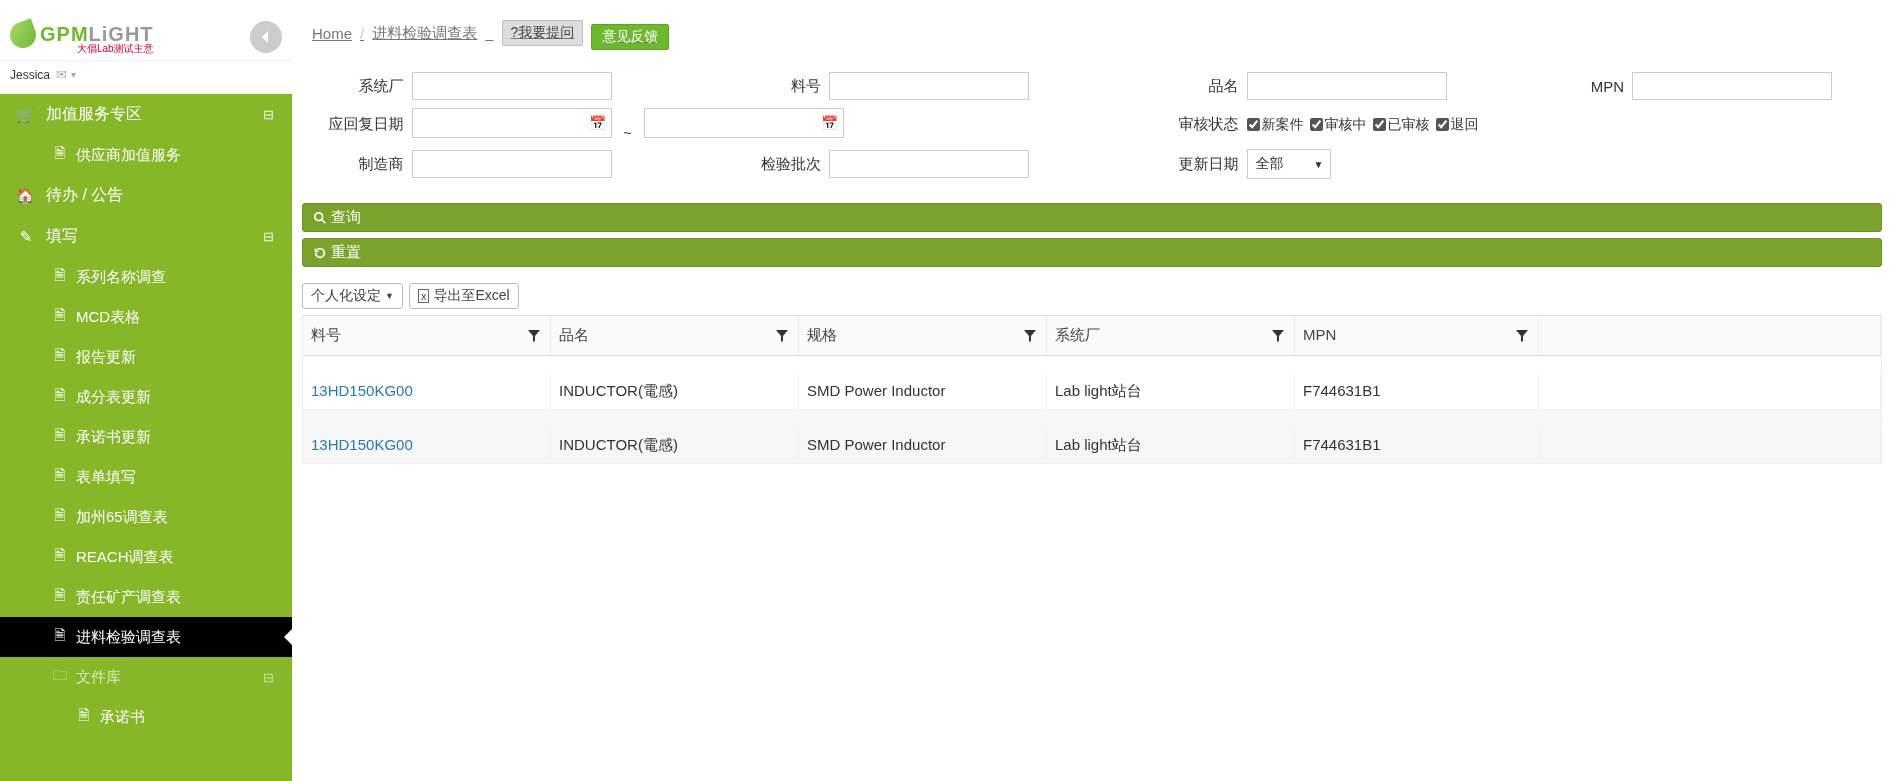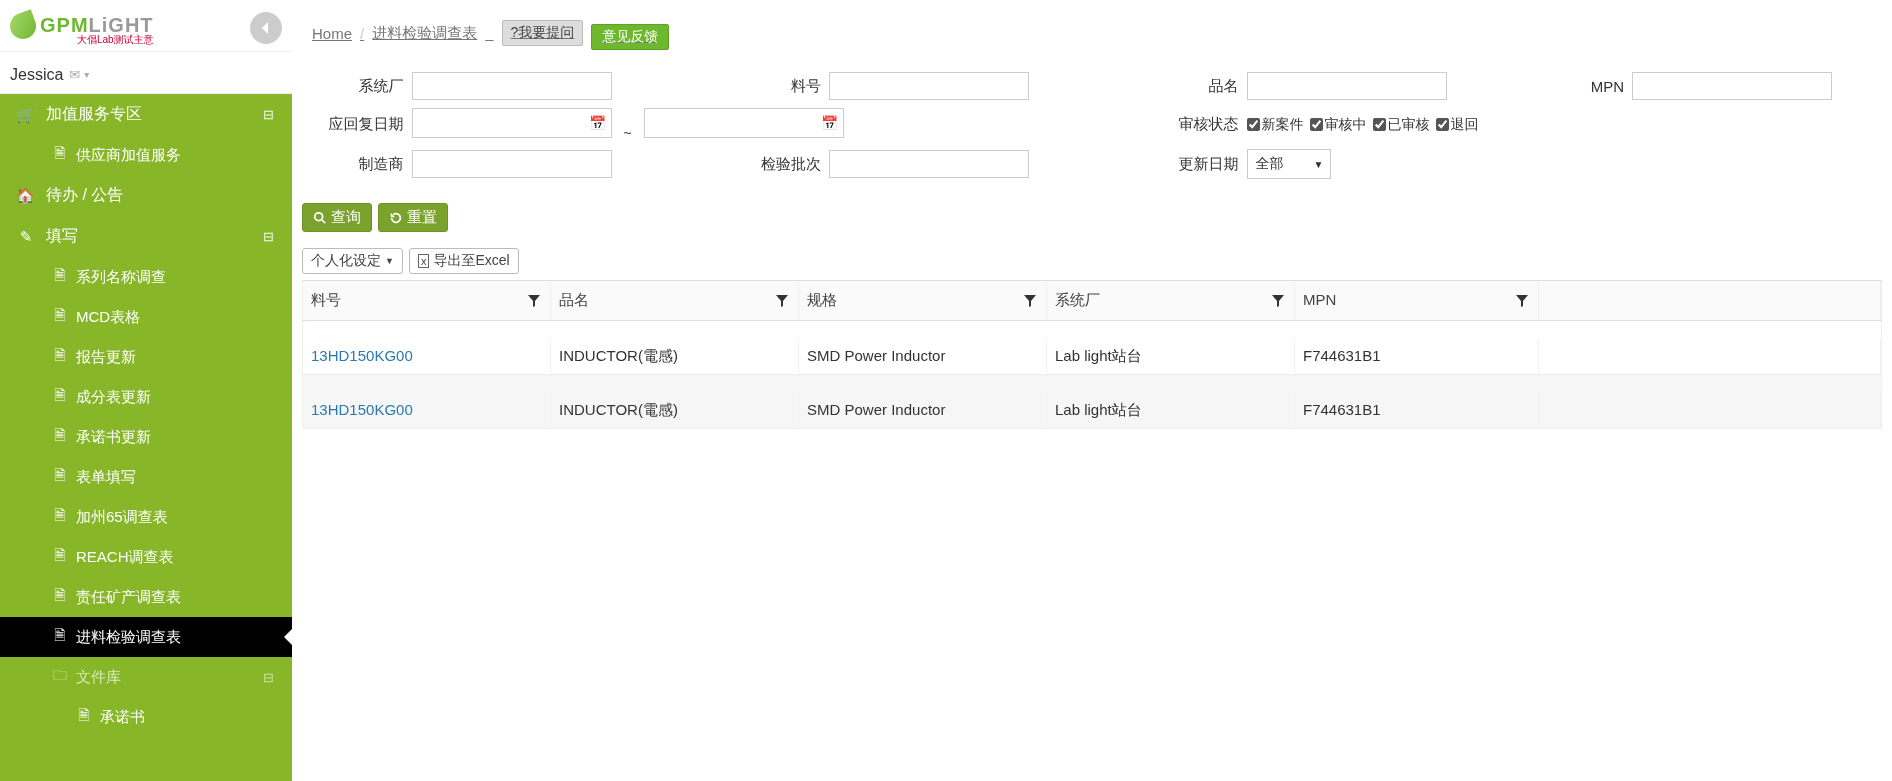--- a/index.html
+++ b/index.html
@@ -1,26 +1,26 @@
 <!DOCTYPE html>
 <html><head>
 <meta charset="utf-8">
 <style>
 *{box-sizing:border-box;margin:0;padding:0;font-family:Arial,"Microsoft YaHei",sans-serif;}
 body{width:1892px;height:781px;overflow:hidden;background:#fff;font-size:14px;color:#333;}
-.top-left{position:absolute;top:0;left:0;width:292px;height:52px;background:#fff;border-bottom:1px solid #eee;display:flex;align-items:center;padding-left:10px;}
+.top-left{position:absolute;top:9px;left:0;width:292px;height:52px;background:#fff;border-bottom:1px solid #eee;display:flex;align-items:center;padding-left:10px;}
 .logo{position:relative;display:flex;align-items:center;}
 .logo-leaf{width:26px;height:26px;border-radius:50% 0 50% 50%;background:linear-gradient(135deg,#a6d86e,#6eb82e);transform:rotate(-20deg);margin-right:4px;}
 .logo-text{font-weight:bold;font-size:20px;letter-spacing:1px;}
 .logo-text .g{color:#6eb82e;}
 .logo-text .gry{color:#999;}
 .logo-sub{position:absolute;bottom:-8px;right:0;font-size:10px;color:#c03;}
 .collapse-btn{position:absolute;top:12px;right:10px;width:32px;height:32px;border-radius:50%;background:#ccc;display:flex;align-items:center;justify-content:center;color:#fff;cursor:pointer;}
 .user-row{position:absolute;top:56px;left:0;width:292px;height:38px;display:flex;align-items:center;padding-left:10px;border-bottom:1px solid #eee;}
-.user-row .name{font-size:16px;}
+.user-row .name{font-size:12px;}
 .user-row .mail{margin-left:6px;color:#aaa;font-size:13px;}
 .user-row .caret{margin-left:4px;color:#aaa;font-size:10px;}
 .sidebar{position:absolute;top:94px;left:0;width:292px;bottom:0;background:#88b629;color:#fff;overflow-y:auto;}
 .nav-hdr{display:flex;align-items:center;padding:10px 16px;font-size:16px;cursor:pointer;position:relative;}
 .nav-hdr .ricon{position:absolute;right:18px;font-size:13px;opacity:.9;}
 .nav-item{display:flex;align-items:center;padding:8px 16px 8px 52px;font-size:15px;cursor:pointer;position:relative;}
 .nav-sub{display:flex;align-items:center;padding:8px 16px 8px 76px;font-size:15px;cursor:pointer;}
 .nav-item.active{background:#000;}
 .nav-item.active::after{content:"";position:absolute;right:0;top:50%;transform:translateY(-50%);border:8px solid transparent;border-right-color:#fff;}
 .nav-item.folder{color:#d8ecb8;}
@@ -37,21 +37,21 @@
 .filters table{border-collapse:separate;border-spacing:0 8px;width:100%;}
 .filters td.lbl{text-align:right;padding-right:8px;white-space:nowrap;color:#333;font-size:15px;}
 .filters input[type=text]{border:1px solid #ccc;height:28px;padding:0 6px;width:200px;}
 .filters .dateinp{width:200px;height:30px;border:1px solid #ccc;position:relative;display:inline-flex;align-items:center;}
 .filters .dateinp .cal{position:absolute;right:4px;color:#666;font-size:14px;}
 .filters .tilde{display:inline-block;padding:0 8px;}
 .filters .sel{display:inline-flex;align-items:center;border:1px solid #ccc;height:30px;padding:0 26px 0 8px;position:relative;min-width:84px;}
 .filters .sel .dd{position:absolute;right:6px;font-size:10px;}
 .chkrow label{margin-right:6px;font-size:14px;}
 .chkrow input{vertical-align:middle;margin-right:2px;accent-color:#555;}
-.toolbar{padding:6px 10px;display:flex;gap:6px;}
+.toolbar{padding:6px 10px;display:flex;gap:6px;flex-direction:column;}
 .btn-act{background:#7aa22d;border:1px solid #6d9226;color:#fff;padding:4px 10px;font-size:15px;border-radius:3px;cursor:pointer;display:inline-flex;align-items:center;gap:4px;}
 .alert{margin:6px 10px;background:#dbedcb;border:1px solid #c7e2b1;color:#5a7a3a;padding:10px 14px;border-radius:3px;position:relative;}
 .alert .close{position:absolute;right:12px;top:8px;color:#9ab57d;font-size:20px;cursor:pointer;}
 .tbltools{padding:10px 25px 6px 10px;display:flex;gap:6px;}
 .smallbtn{border:1px solid #bbb;background:#fff;padding:3px 8px;font-size:14px;color:#444;border-radius:3px;cursor:pointer;display:inline-flex;align-items:center;gap:4px;}
 .grid{margin:0 10px;border-top:1px solid #ddd;border-left:1px solid #eee;border-right:1px solid #eee;}
 .grid-head{display:flex;background:#fafafa;border-bottom:1px solid #ddd;}
 .grid-head .cell{padding:10px 8px;position:relative;color:#444;font-size:15px;border-right:1px solid #eee;}
 .grid-head .cell .flt{position:absolute;right:10px;top:10px;color:#333;cursor:pointer;}
 .grid-row{display:flex;border-bottom:1px solid #eee;}

